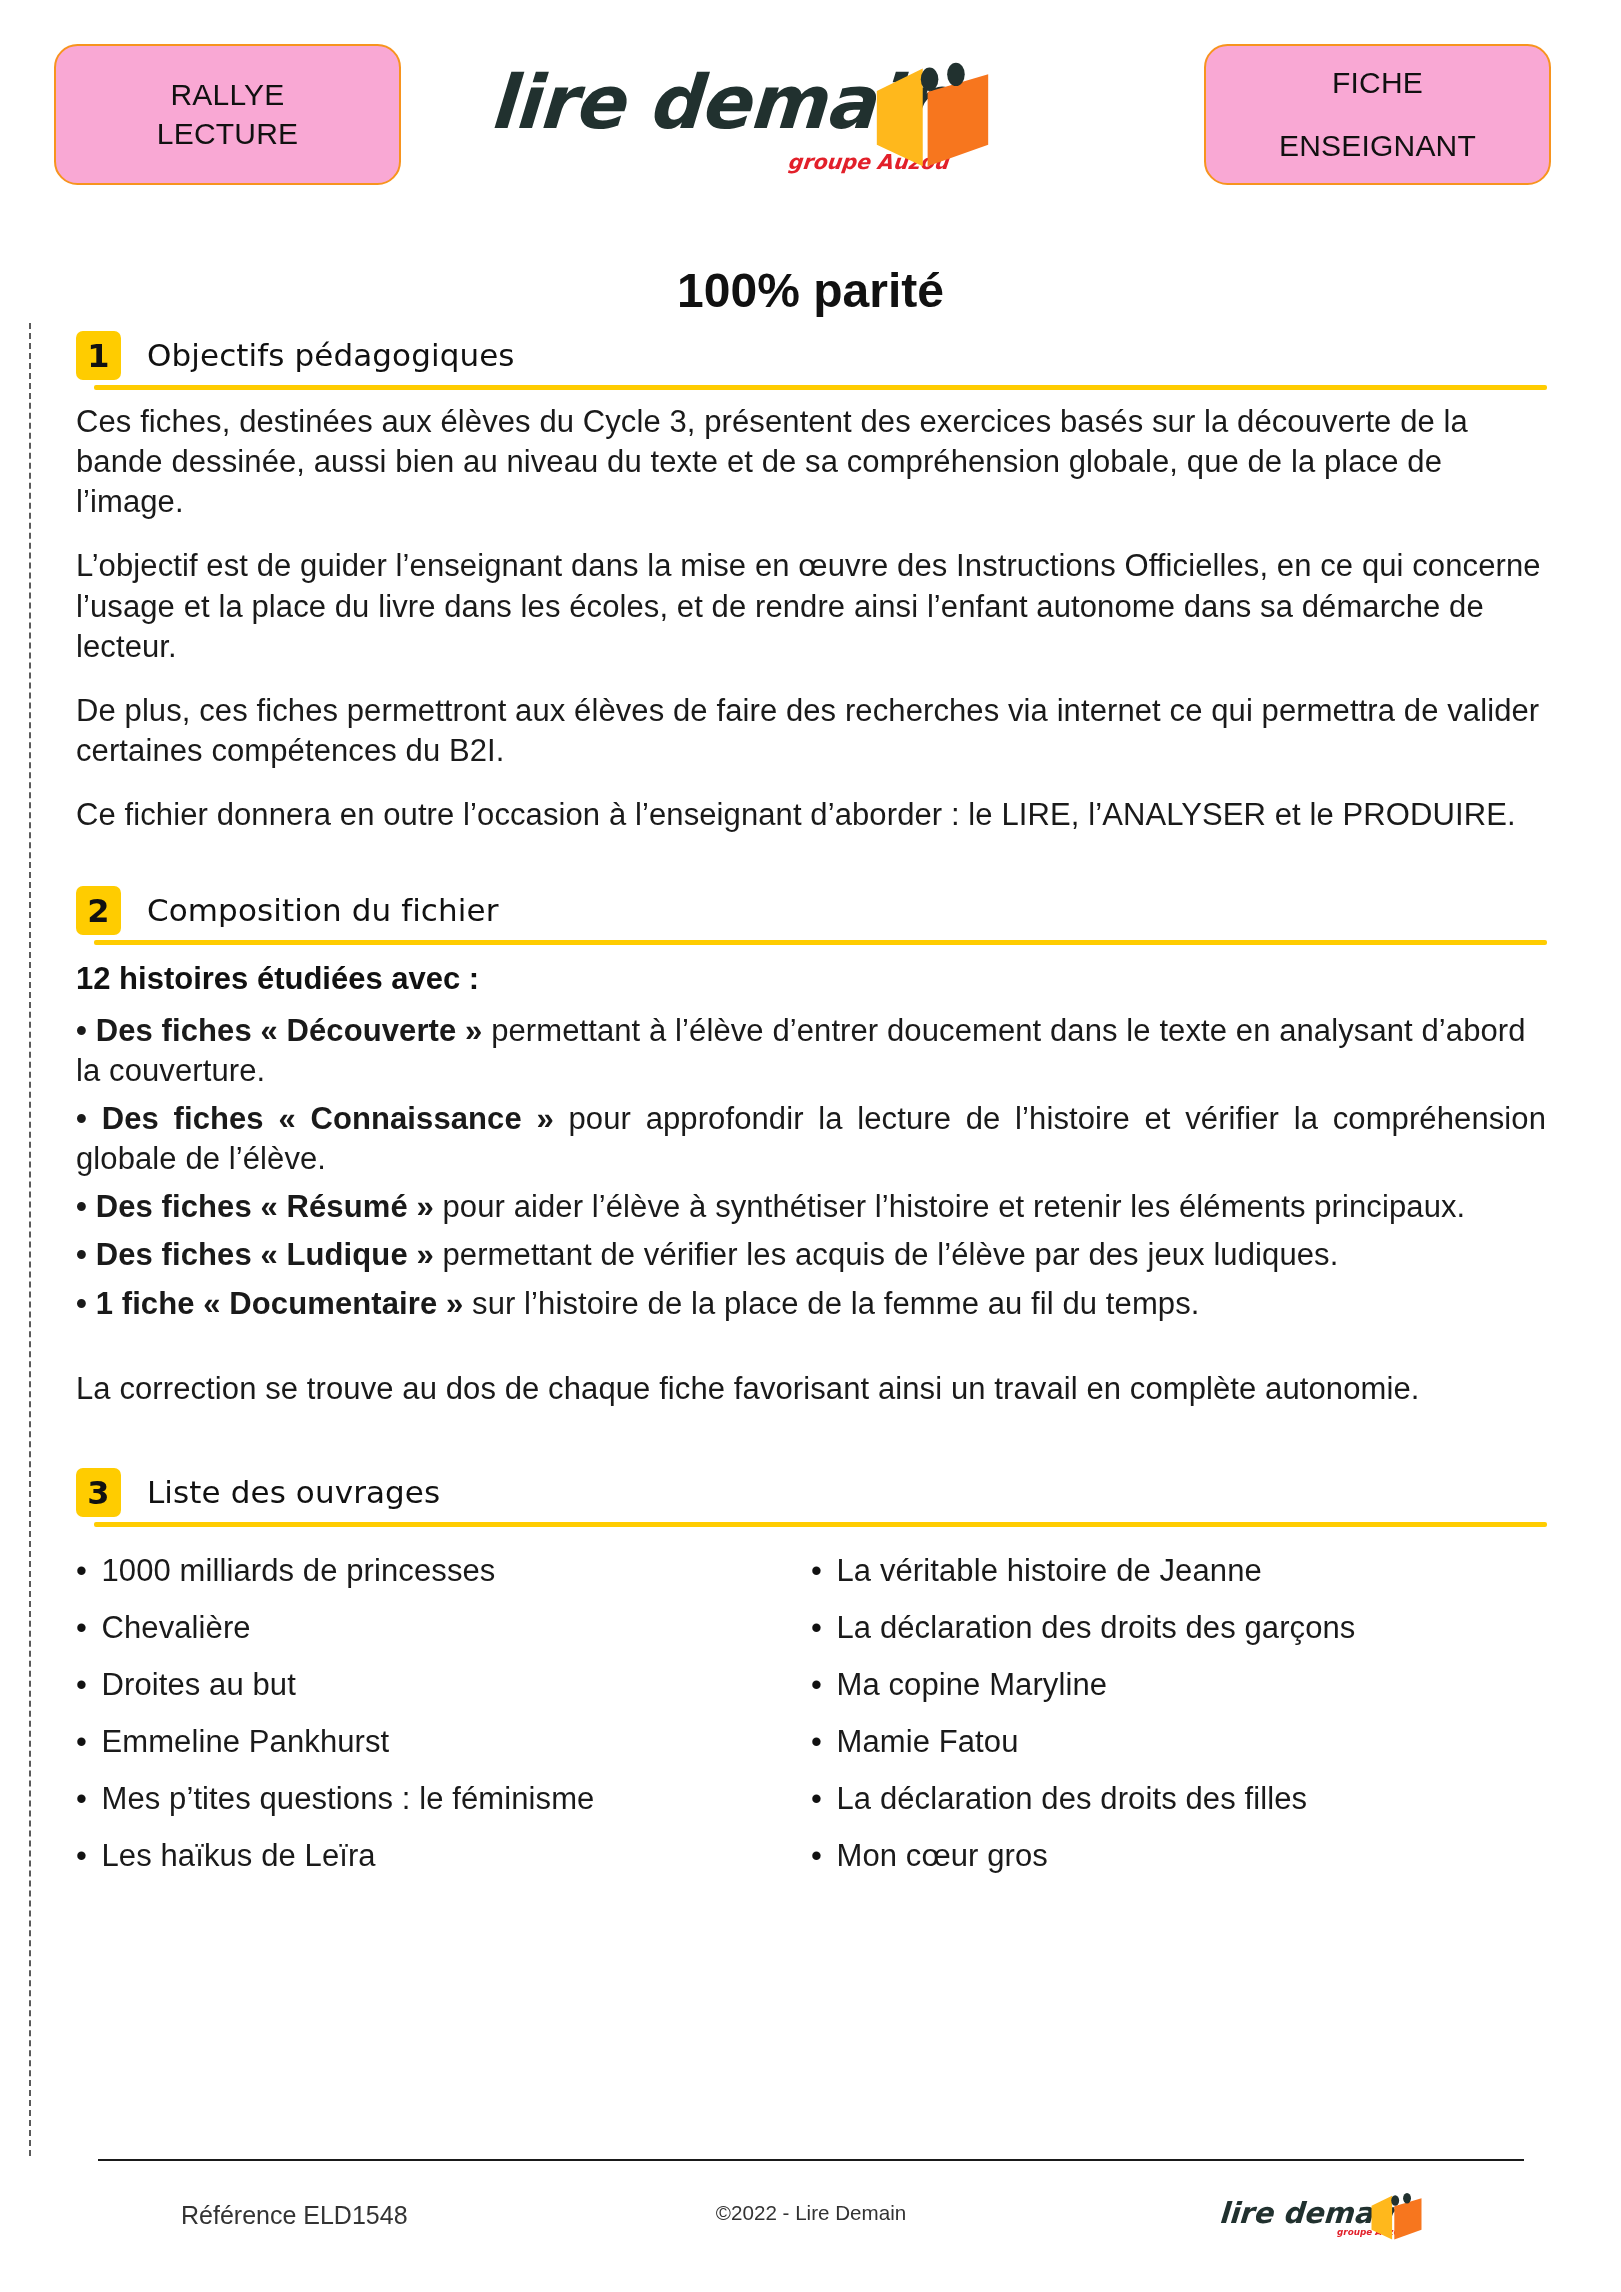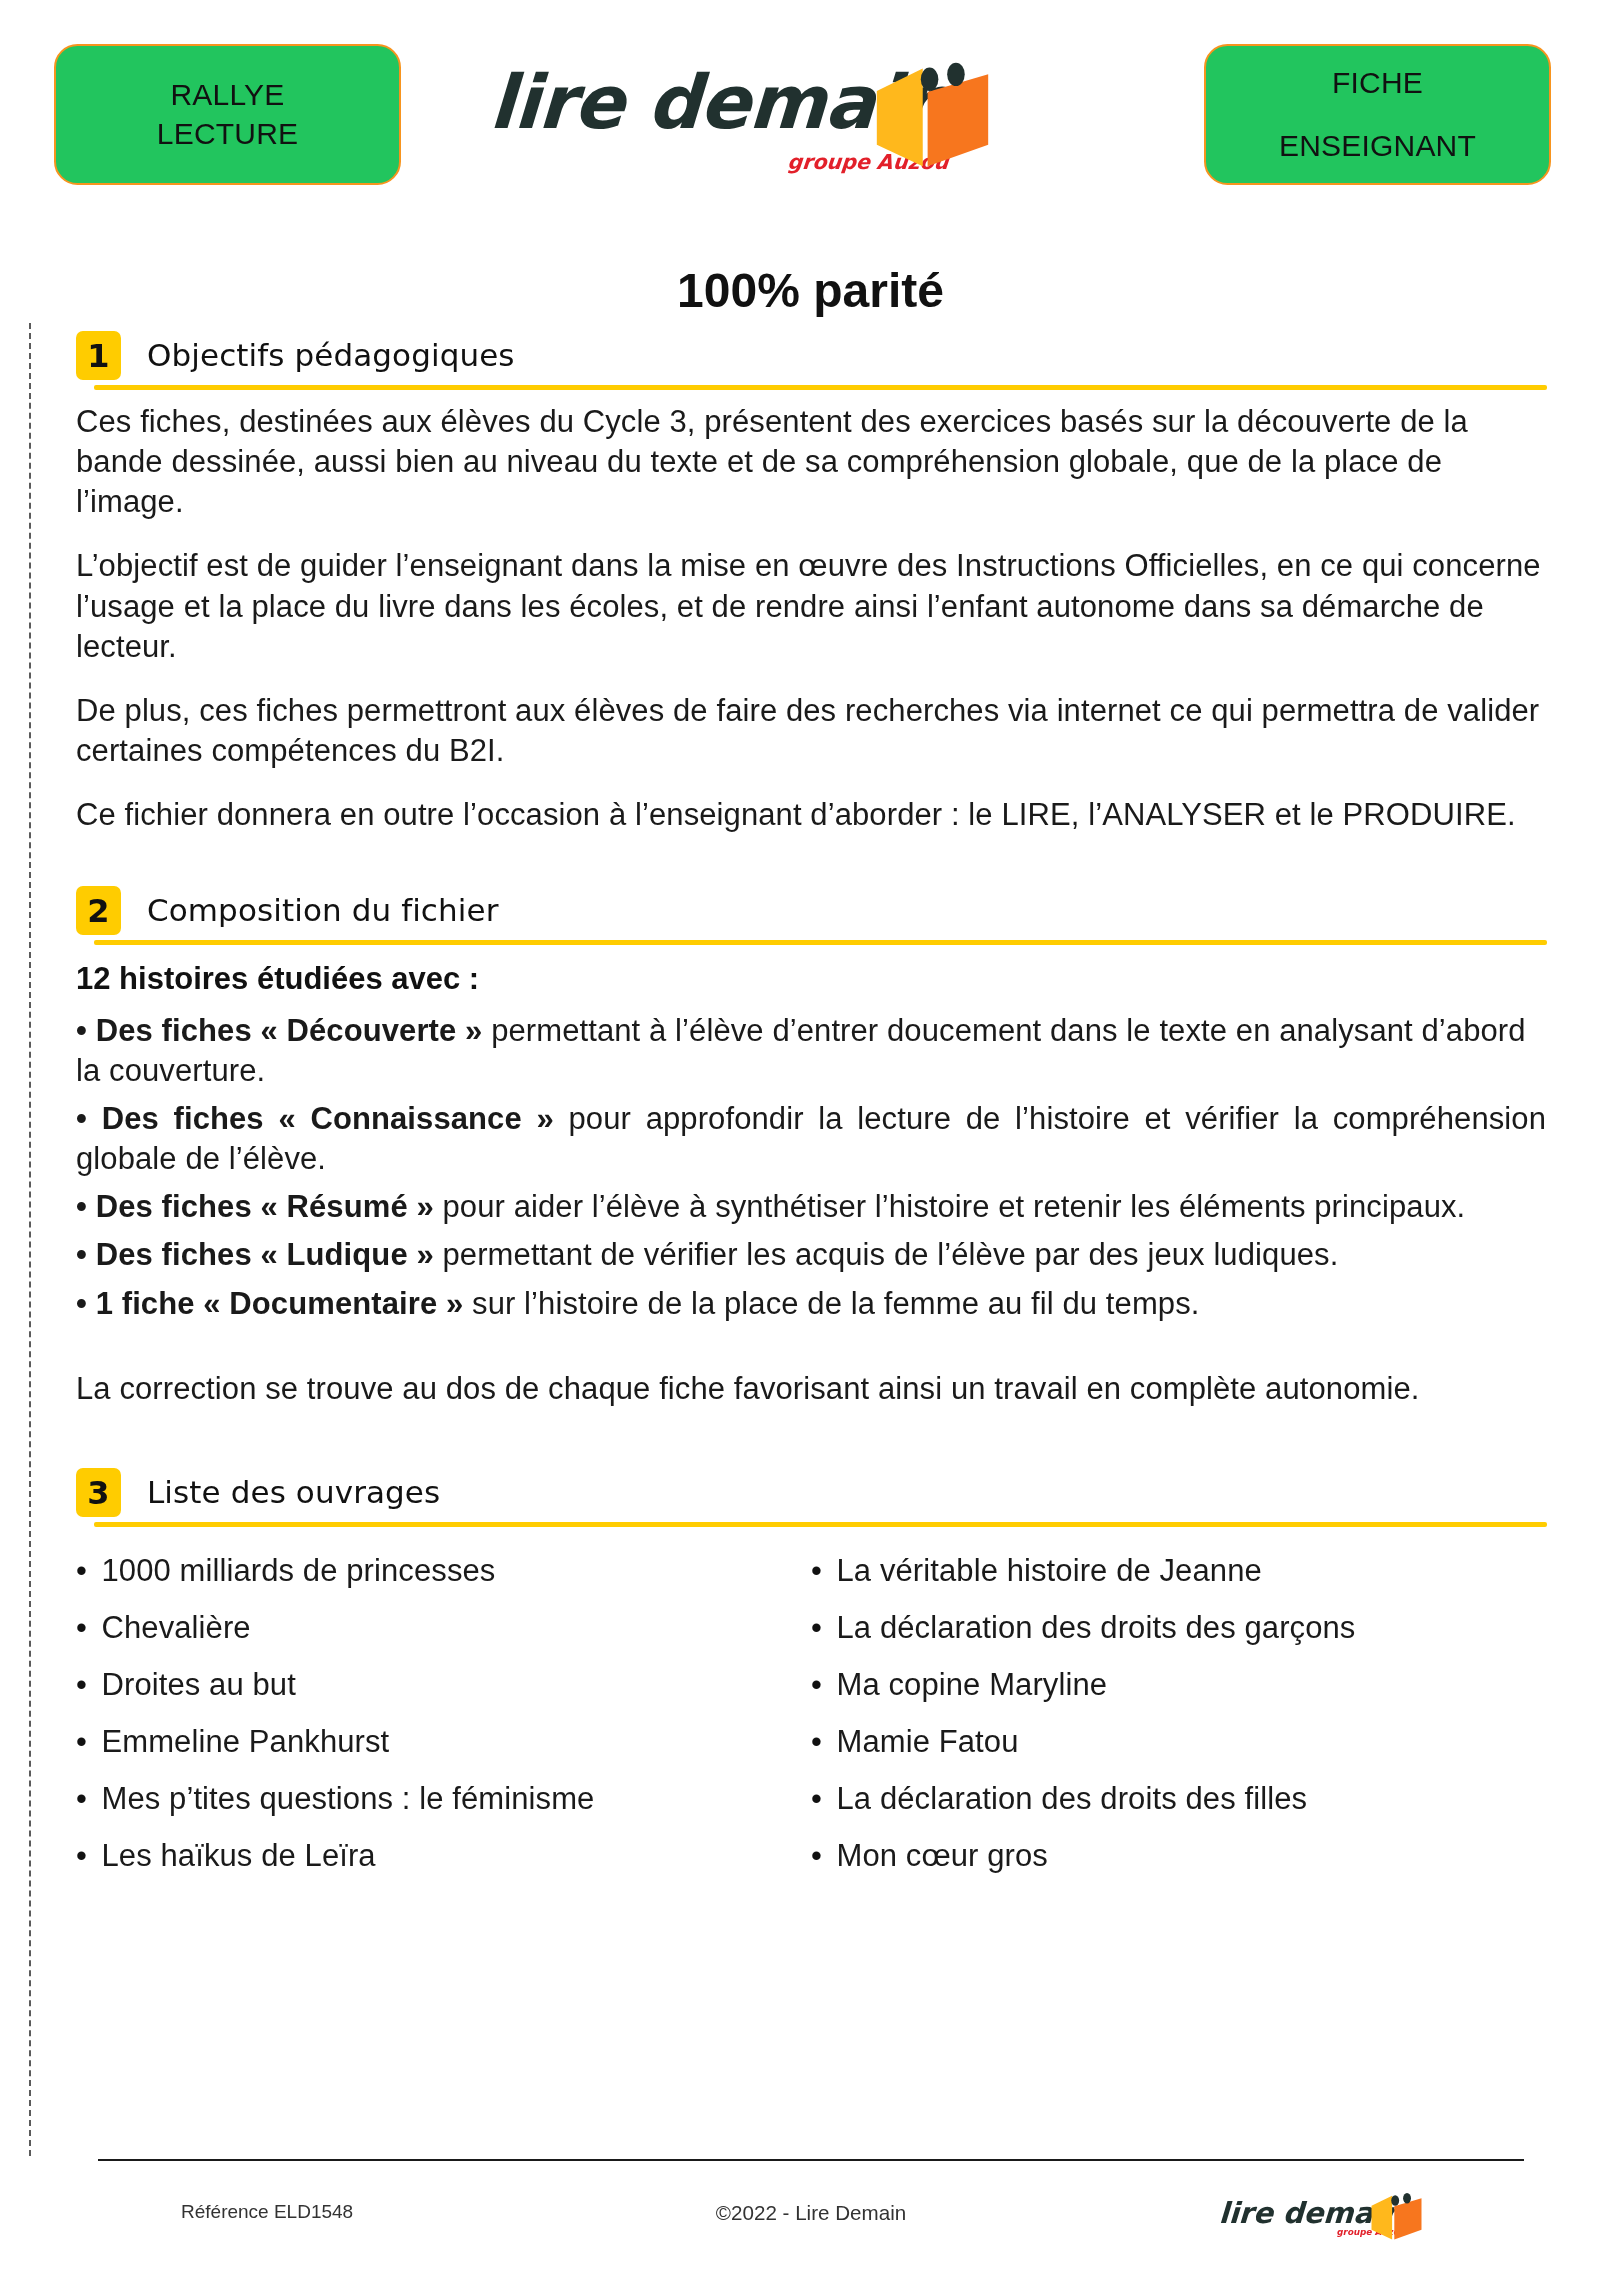--- a/index.html
+++ b/index.html
@@ -35,21 +35,21 @@
     position: absolute;
     left: 0;
     top: 0;
     width: 1621px;
     height: 265px;
   }
   .pill {
     position: absolute;
     border: 2.9px solid #F7941E;
     border-radius: 23.5px;
-    background: #22c55e;
+    background: #f9a8d4;
     display: flex;
     flex-direction: column;
     align-items: center;
     justify-content: center;
     text-align: center;
     line-height: 1.28;
     font-size: 30px;
     letter-spacing: 0.2px;
     color: #111111;
   }
@@ -236,21 +236,21 @@
     position: absolute;
     left: 98px;
     top: 2184px;
     width: 1426px;
     height: 69px;
   }
   .foot-ref {
     position: absolute;
     left: 83px;
     top: 16.7px;
-    font-size: 19px;
+    font-size: 25px;
     color: #333333;
   }
   .foot-copy {
     position: absolute;
     left: 0;
     top: 16.7px;
     width: 1426px;
     text-align: center;
     font-size: 20.6px;
     color: #333333;

